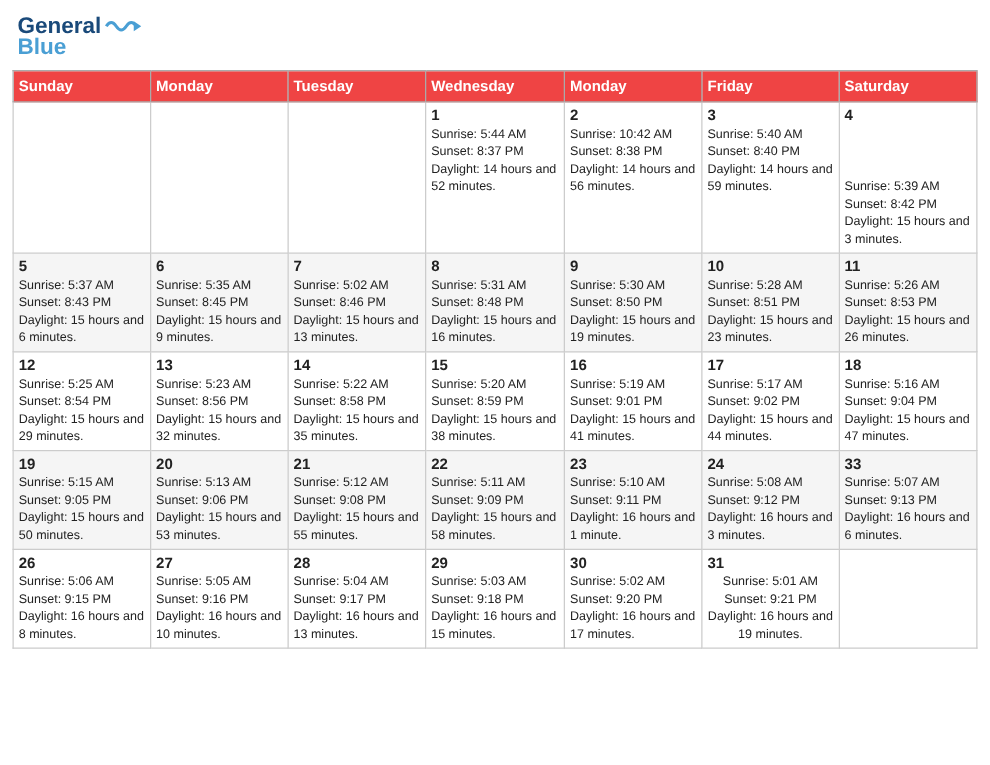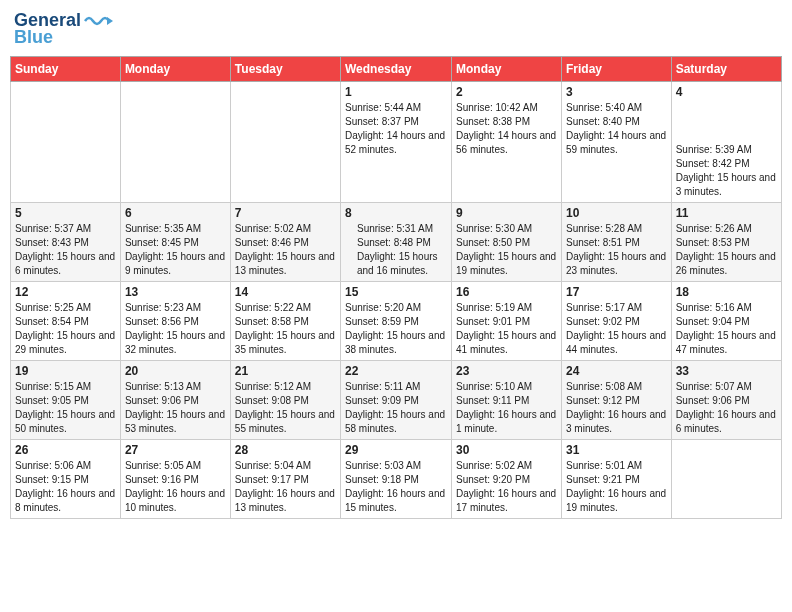--- a/index.html
+++ b/index.html
@@ -155,21 +155,21 @@
 Daylight: 15 hours and 9 minutes.</div>
         </td>
         <td>
           <span class="day-num">7</span>
           <div class="day-info" style="white-space: pre-line;">Sunrise: 5:02 AM
 Sunset: 8:46 PM
 Daylight: 15 hours and 13 minutes.</div>
         </td>
         <td>
           <span class="day-num">8</span>
-          <div class="day-info" style="white-space: pre-line; margin-left: 12px;">Sunrise: 5:31 AM
+          <div class="day-info" style="white-space: pre-line;">Sunrise: 5:31 AM
 Sunset: 8:48 PM
 Daylight: 15 hours and 16 minutes.</div>
         </td>
         <td>
           <span class="day-num">9</span>
           <div class="day-info" style="white-space: pre-line;">Sunrise: 5:30 AM
 Sunset: 8:50 PM
 Daylight: 15 hours and 19 minutes.</div>
         </td>
         <td>
@@ -262,21 +262,21 @@
         </td>
         <td>
           <span class="day-num">24</span>
           <div class="day-info" style="white-space: pre-line;">Sunrise: 5:08 AM
 Sunset: 9:12 PM
 Daylight: 16 hours and 3 minutes.</div>
         </td>
         <td>
           <span class="day-num">33</span>
           <div class="day-info" style="white-space: pre-line;">Sunrise: 5:07 AM
-Sunset: 9:06 PM
+Sunset: 9:13 PM
 Daylight: 16 hours and 6 minutes.</div>
         </td>
       </tr>
       <tr>
         <td>
           <span class="day-num">26</span>
           <div class="day-info" style="white-space: pre-line;">Sunrise: 5:06 AM
 Sunset: 9:15 PM
 Daylight: 16 hours and 8 minutes.</div>
         </td>
@@ -299,20 +299,20 @@
 Daylight: 16 hours and 15 minutes.</div>
         </td>
         <td>
           <span class="day-num">30</span>
           <div class="day-info" style="white-space: pre-line;">Sunrise: 5:02 AM
 Sunset: 9:20 PM
 Daylight: 16 hours and 17 minutes.</div>
         </td>
         <td>
           <span class="day-num">31</span>
-          <div class="day-info" style="white-space: pre-line;">Sunrise: 5:01 AM
+          <div class="day-info" style="white-space: pre-line; text-align: center;">Sunrise: 5:01 AM
 Sunset: 9:21 PM
 Daylight: 16 hours and 19 minutes.</div>
         </td>
         <td class="empty-cell"></td>
       </tr>
     </tbody>
 </table>
 
 </body></html>

